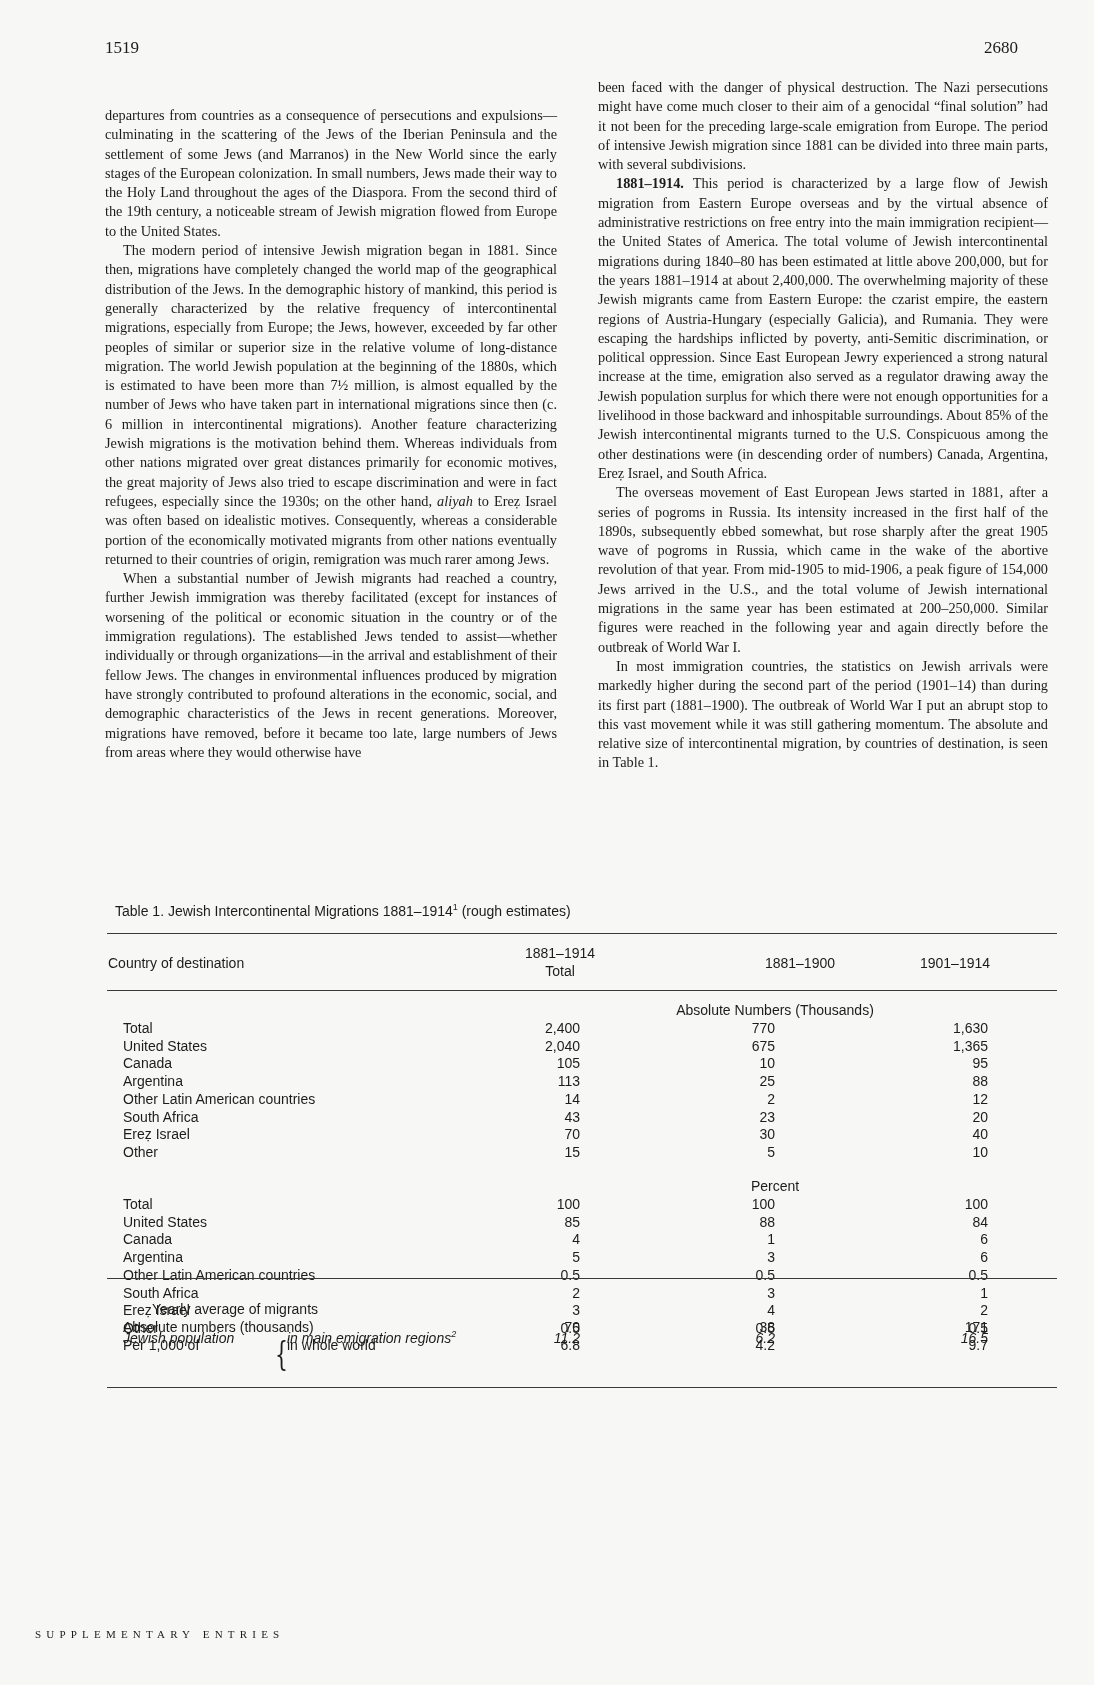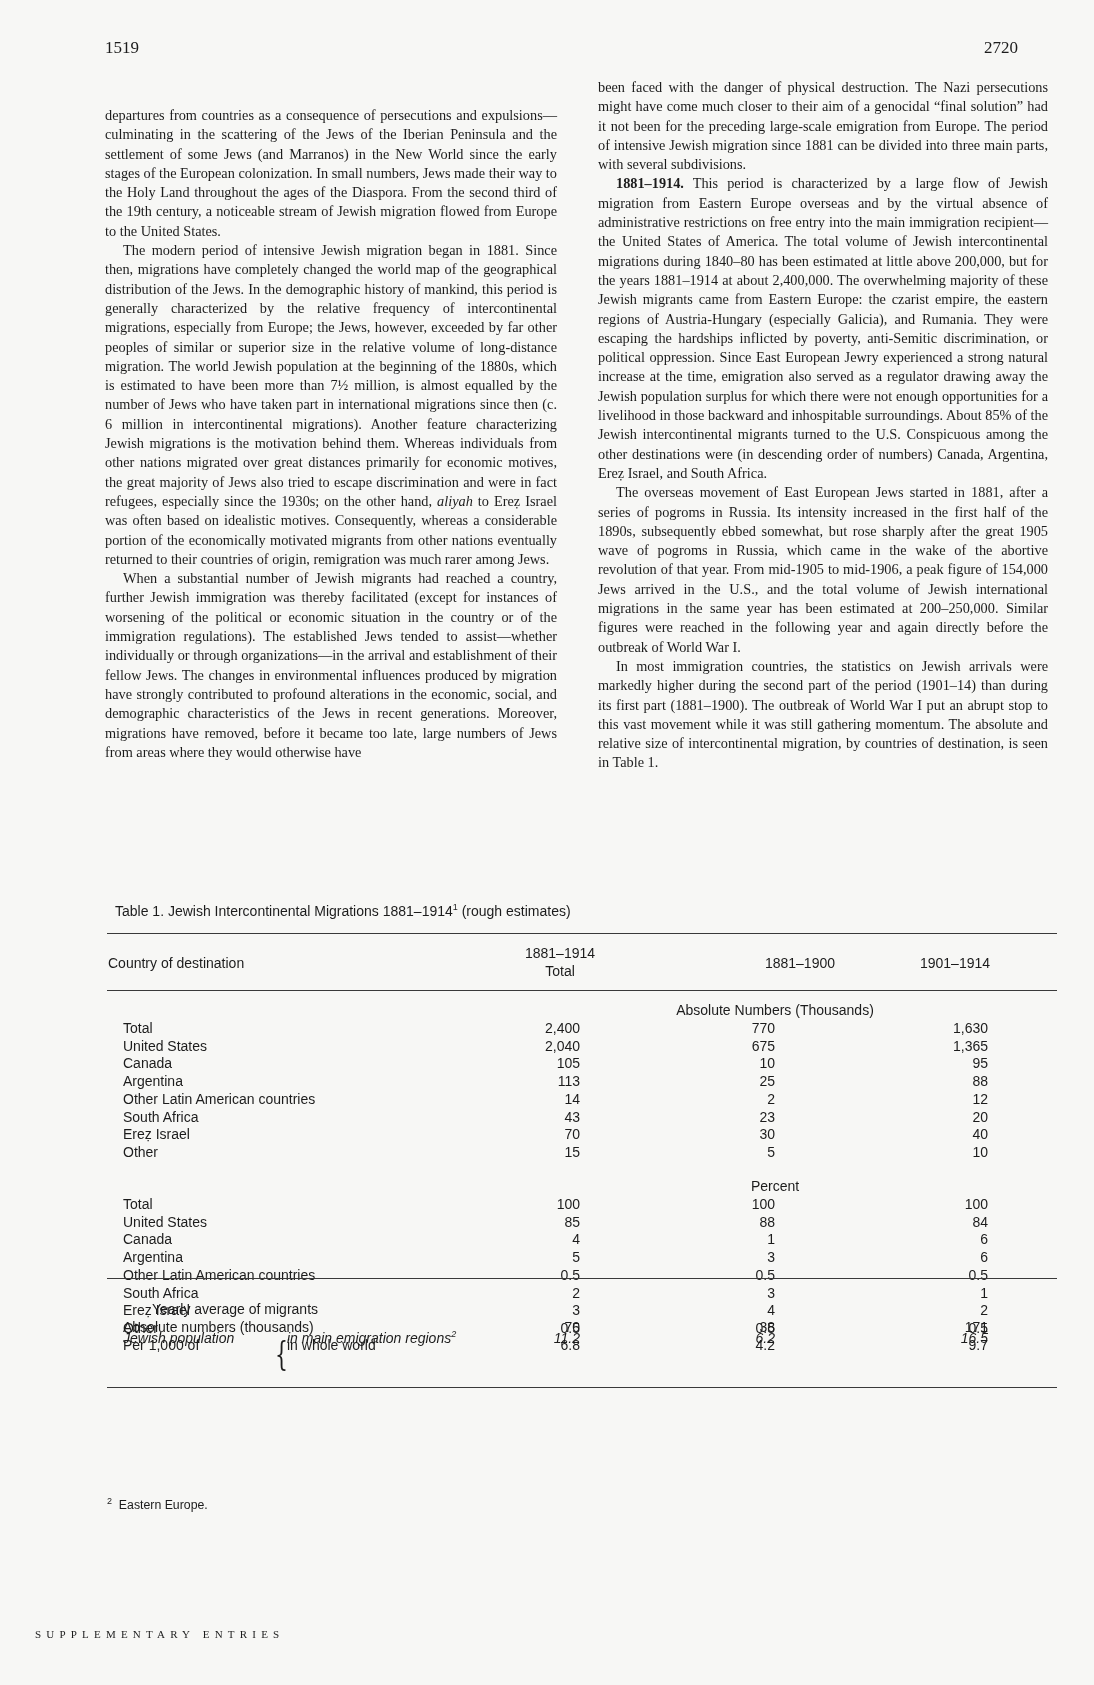--- a/index.html
+++ b/index.html
@@ -68,21 +68,21 @@
       position: absolute; left: 35px; top: 1628px;
       font-family: "Liberation Serif", "DejaVu Serif", serif;
       font-size: 11px; letter-spacing: 5.2px;
     }
   </style>
 </head>
 <body>
 
 <div class="running-head">
   <span class="page-left">1519</span>
-  <span class="page-right">2720</span>
+  <span class="page-right">2680</span>
 </div>
 
 <div class="col col-left">
   <p>departures from countries as a consequence of persecutions and expulsions—culminating in the scattering of the Jews of the Iberian Peninsula and the settlement of some Jews (and Marranos) in the New World since the early stages of the European colonization. In small numbers, Jews made their way to the Holy Land throughout the ages of the Diaspora. From the second third of the 19th century, a noticeable stream of Jewish migration flowed from Europe to the United States.</p>
   <p class="indent"><span>The modern period of intensive Jewish migration began in 1881. Since then, migrations have completely changed the world map of the geographical distribution of the Jews. In the demographic history of mankind, this period is generally characterized by the relative frequency of intercontinental migrations, especially from Europe; the Jews, however, exceeded by far other peoples of similar or superior size in the relative volume of long-distance migration. The world Jewish population at the beginning of the 1880s, which is estimated to have been more than 7½ million, is almost equalled by the number of Jews who have taken part in international migrations since then (c. 6 million in intercontinental migrations). Another feature characterizing Jewish migrations is the motivation behind them. Whereas individuals from other nations migrated over great distances primarily for economic motives, the great majority of Jews also tried to escape discrimination and were in fact refugees, especially since the 1930s; on the other hand, </span><i>aliyah</i><span> to Ereẓ Israel was often based on idealistic motives. Consequently, whereas a considerable portion of the economically motivated migrants from other nations eventually returned to their countries of origin, remigration was much rarer among Jews.</span></p>
   <p class="indent">When a substantial number of Jewish migrants had reached a country, further Jewish immigration was thereby facilitated (except for instances of worsening of the political or economic situation in the country or of the immigration regulations). The established Jews tended to assist—whether individually or through organizations—in the arrival and establishment of their fellow Jews. The changes in environmental influences produced by migration have strongly contributed to profound alterations in the economic, social, and demographic characteristics of the Jews in recent generations. Moreover, migrations have removed, before it became too late, large numbers of Jews from areas where they would otherwise have</p>
 </div>
 
 <div class="col col-right">
   <p>been faced with the danger of physical destruction. The Nazi persecutions might have come much closer to their aim of a genocidal “final solution” had it not been for the preceding large-scale emigration from Europe. The period of intensive Jewish migration since 1881 can be divided into three main parts, with several subdivisions.</p>
@@ -228,16 +228,15 @@
     <span class="v1">11.2</span>
     <span class="v2">6.2</span>
     <span class="v3">16.5</span>
   </div>
   <div class="brace" style="top:433px;">{</div>
 
   <div class="rule" style="top:484px;"></div>
 </div>
 
 <div class="footnotes">
-  <p class="fn"><sup>2</sup>&nbsp;&nbsp;<span>Eastern Europe.</span></p>
 </div>
 
 <div class="footer">SUPPLEMENTARY ENTRIES</div>
 
 </body></html>

